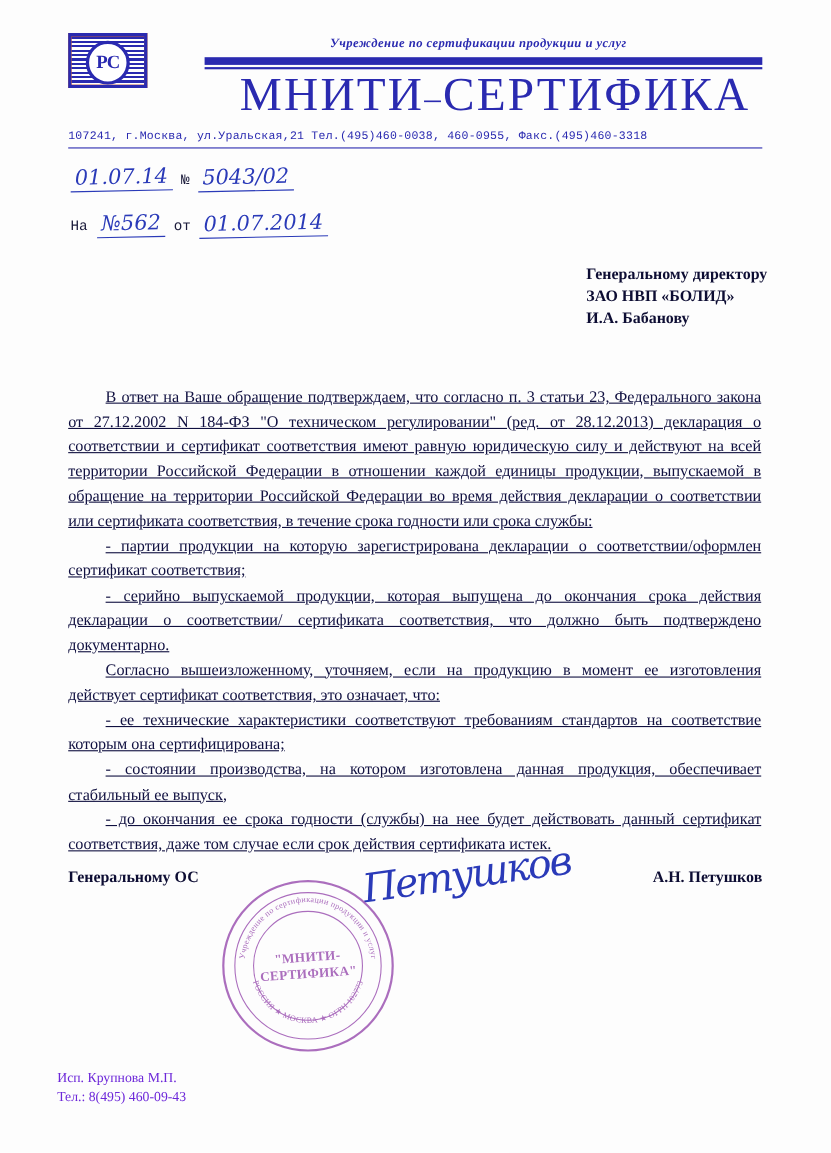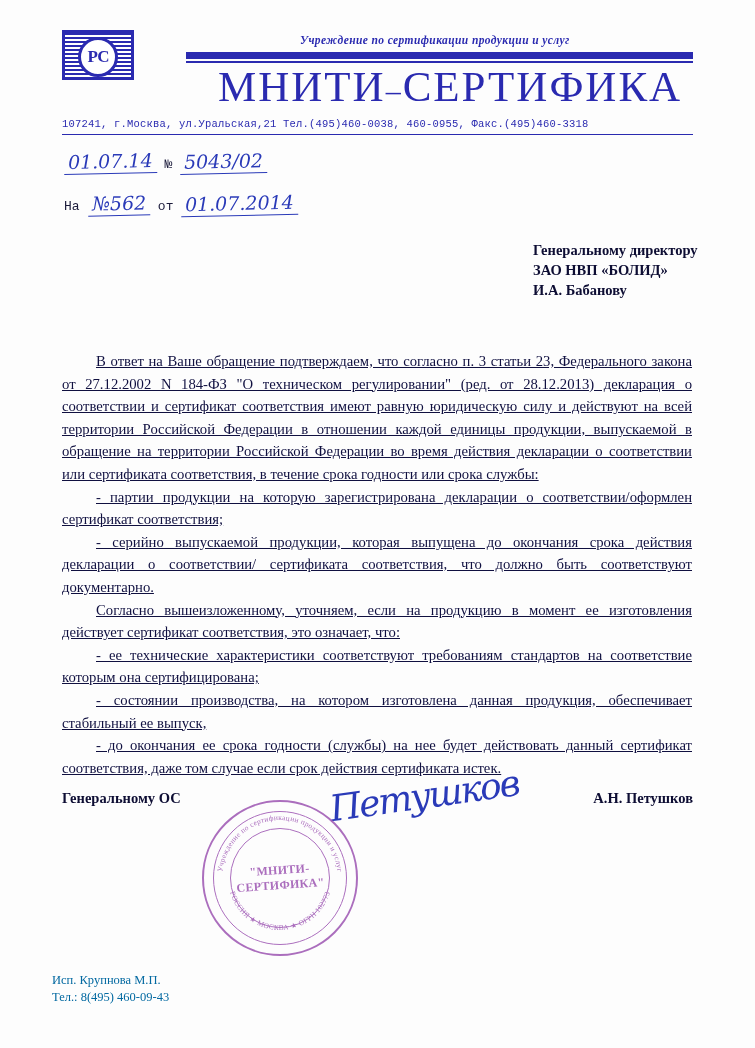--- a/index.html
+++ b/index.html
@@ -270,21 +270,21 @@
     letter-spacing: 0.3px;
   }
 
   
   .footer {
     position: absolute;
     left: 52px; top: 972px;
     font-family: "Liberation Serif", serif;
     font-size: 12.5px;
     line-height: 17px;
-    color: #0369a1;
+    color: #6d28d9;
   }
 </style>
 </head>
 <body>
 
 <div class="page">
 
   <div class="letterhead">
     <div class="logo">
       <div class="logo-stripes"></div>
@@ -319,21 +319,21 @@
 
   <div class="addressee">
     <div>Генеральному директору</div>
     <div>ЗАО НВП «БОЛИД»</div>
     <div>И.А. Бабанову</div>
   </div>
 
   <div class="body-text">
     <p class="indent">В ответ на Ваше обращение подтверждаем, что согласно п. 3 статьи 23, Федерального закона от 27.12.2002 N 184-ФЗ "О техническом регулировании" (ред. от 28.12.2013) декларация о соответствии и сертификат соответствия имеют равную юридическую силу и действуют на всей территории Российской Федерации в отношении каждой единицы продукции, выпускаемой в обращение на территории Российской Федерации во время действия декларации о соответствии или сертификата соответствия, в течение срока годности или срока службы:</p>
     <p class="dash-item">- партии продукции на которую зарегистрирована декларации о соответствии/оформлен сертификат соответствия;</p>
-    <p class="dash-item">- серийно выпускаемой продукции, которая выпущена до окончания срока действия декларации о соответствии/ сертификата соответствия, что должно быть соответствуют документарно.</p>
+    <p class="dash-item">- серийно выпускаемой продукции, которая выпущена до окончания срока действия декларации о соответствии/ сертификата соответствия, что должно быть подтверждено документарно.</p>
     <p class="indent">Согласно вышеизложенному, уточняем, если на продукцию в момент ее изготовления действует сертификат соответствия, это означает, что:</p>
     <p class="dash-item">- ее технические характеристики соответствуют требованиям стандартов на соответствие которым она сертифицирована;</p>
     <p class="dash-item">- состоянии производства, на котором изготовлена данная продукция, обеспечивает стабильный ее выпуск,</p>
     <p class="dash-item">- до окончания ее срока годности (службы) на нее будет действовать данный сертификат соответствия, даже  том случае если срок действия сертификата истек.</p>
   </div>
 
   <div class="sig-row">
     <div class="sig-left">Генеральному ОС</div>
     <div class="sig-right">А.Н. Петушков</div>
   </div>

